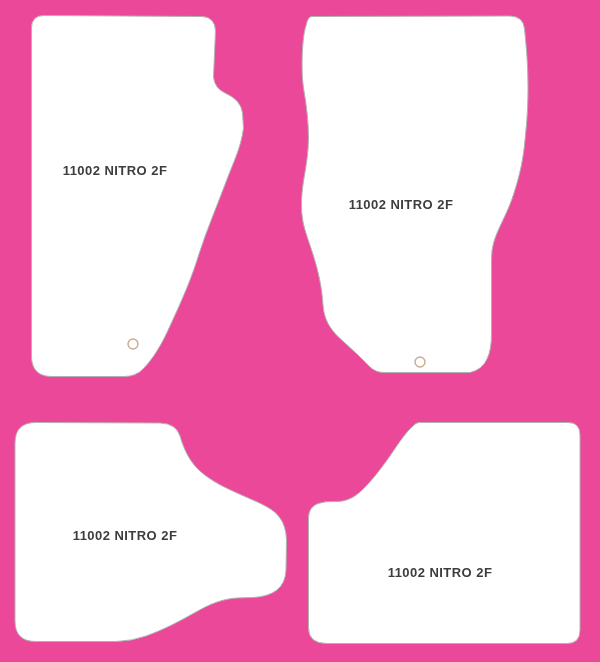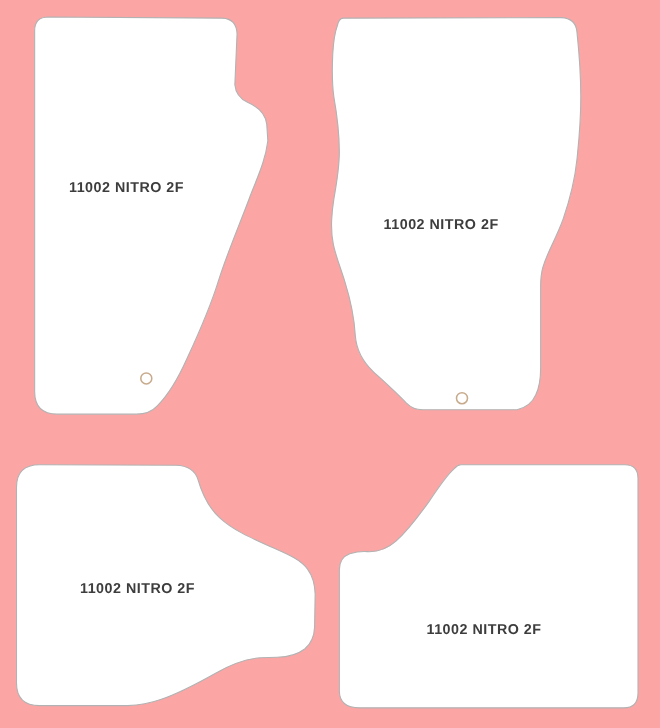--- a/index.html
+++ b/index.html
@@ -5,21 +5,21 @@
   html, body {
     margin: 0;
     padding: 0;
     background: #ffffff;
     font-family: "Liberation Sans", sans-serif;
   }
   .canvas {
     position: relative;
     width: 600px;
     height: 662px;
-    background: #fca5a5;
+    background: #ec4899;
     overflow: hidden;
   }
   .outlines {
     position: absolute;
     left: 0;
     top: 0;
   }
   .mat-label {
     position: absolute;
     transform: translate(-50%, -50%);

